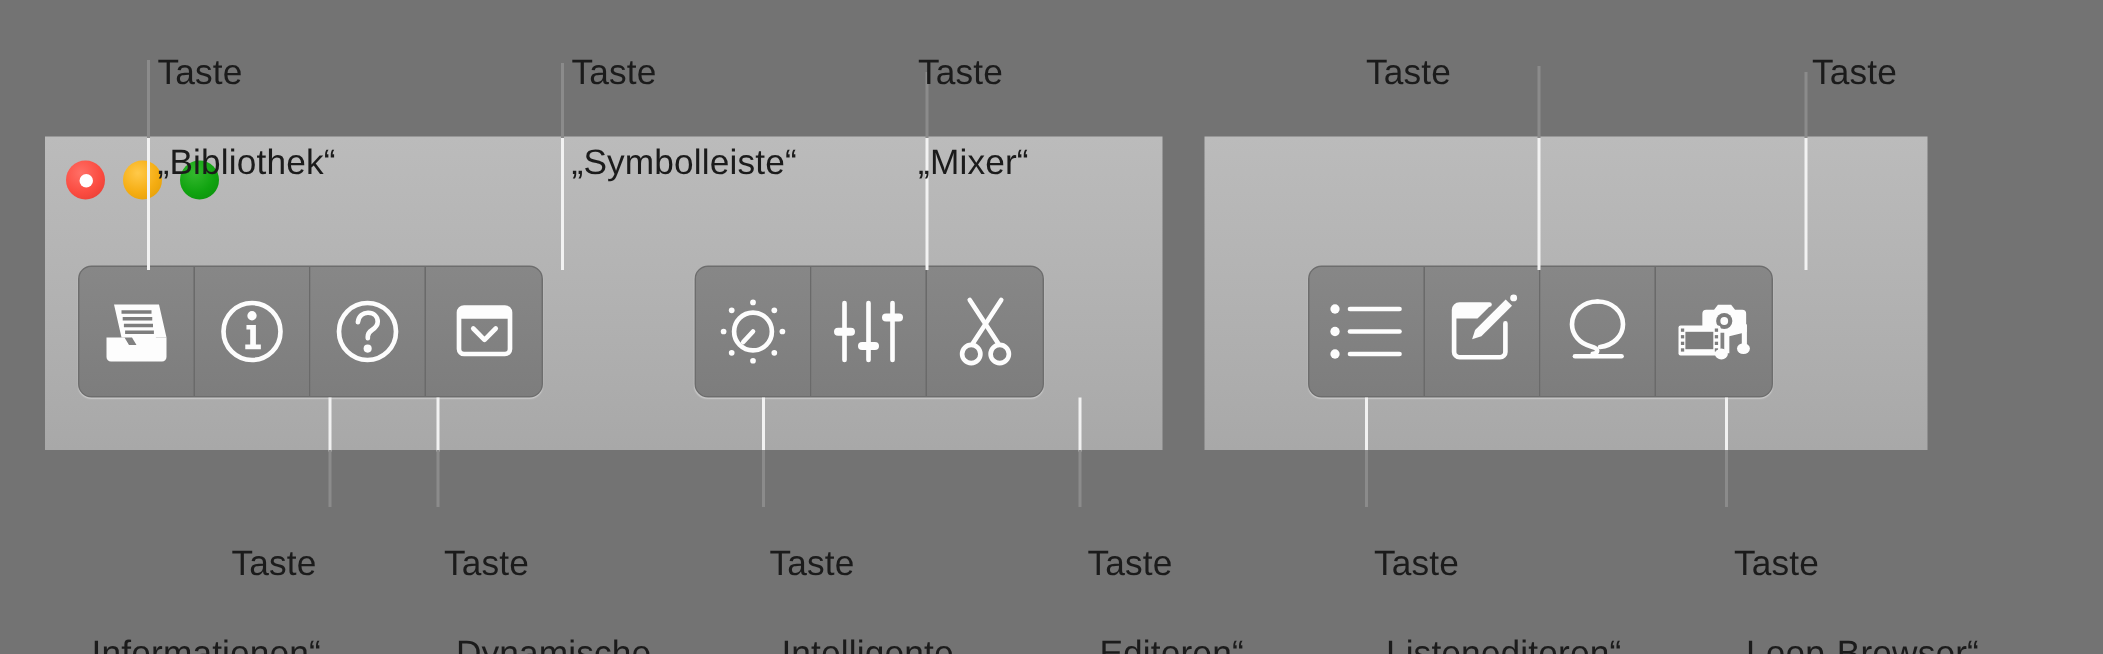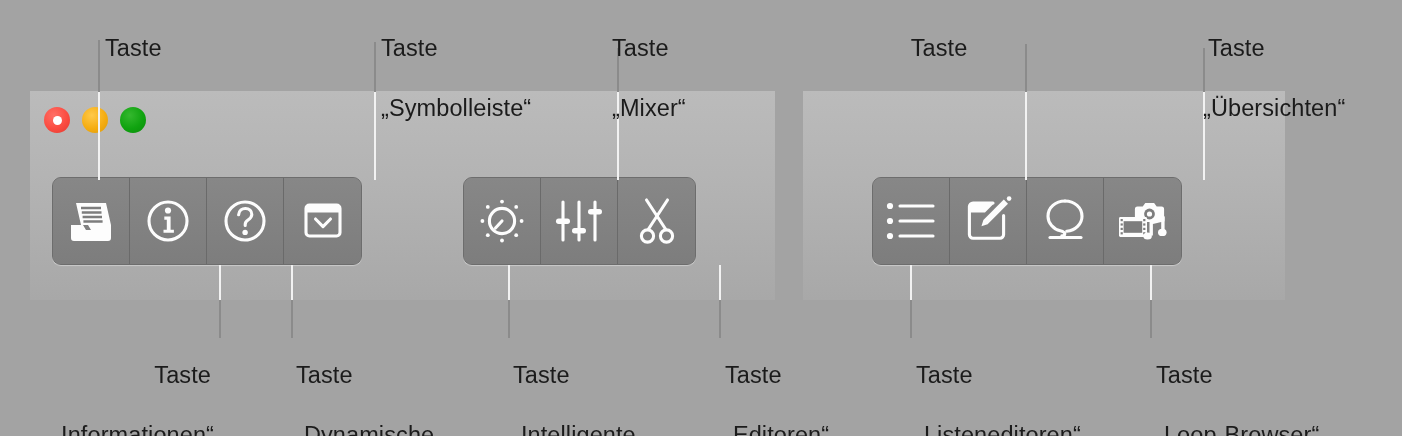--- a/index.html
+++ b/index.html
@@ -2,21 +2,21 @@
 <html><head>
 <meta charset="utf-8">
 <style>
   * { box-sizing: border-box; margin: 0; padding: 0; }
   html, body {
     width: 1402px; height: 436px;
     background: #ffffff;
     font-family: "Liberation Sans", sans-serif;
     overflow: hidden;
   }
-  #stage { position: relative; width: 1402px; height: 436px; background: #a3a3a3; }
+  #stage { position: relative; width: 1402px; height: 436px; background: #737373; }
 
   
   .window-panel {
     position: absolute;
     background: linear-gradient(to bottom, #bbbbbb 0%, #b4b4b4 40%, #a8a8a8 100%);
   }
   #panel-left  { left: 30px;  top: 91px; width: 745px; height: 209px; }
   #panel-right { left: 803px; top: 91px; width: 482px; height: 209px; }
 
   
@@ -285,39 +285,39 @@
   <div class="leader" style="left:719px; top:300px; height:38px;"></div>
 
   <div class="leader over-panel" style="left:910px; top:265px; height:36px;"></div>
   <div class="leader" style="left:910px; top:300px; height:38px;"></div>
 
   <div class="leader over-panel" style="left:1150px; top:265px; height:36px;"></div>
   <div class="leader" style="left:1150px; top:300px; height:38px;"></div>
 
   <div class="callout" style="left:105px; top:3px;">
     <div>Taste</div>
+    <div>„Bibliothek“</div>
   </div>
 
   <div class="callout" style="left:381px; top:3px;">
     <div>Taste</div>
     <div>„Symbolleiste“</div>
   </div>
 
   <div class="callout" style="left:612px; top:3px;">
     <div>Taste</div>
     <div>„Mixer“</div>
   </div>
 
   <div class="callout" style="left:855px; top:3px;">
     <div style="text-align:center;width:168px;">Taste</div>
   </div>
 
   <div class="callout" style="left:1208px; top:3px;">
     <div>Taste</div>
-    <div style="margin-left:-5px;">„Übersichten“</div>
   </div>
 
   <div class="callout" style="left:8px; top:330px; width:206px; text-align:right;">
     <div style="padding-right:3px;">Taste</div>
     <div>„Informationen“</div>
   </div>
 
   <div class="callout" style="left:296px; top:330px;">
     <div>Taste</div>
     <div>„Dynamische</div>

